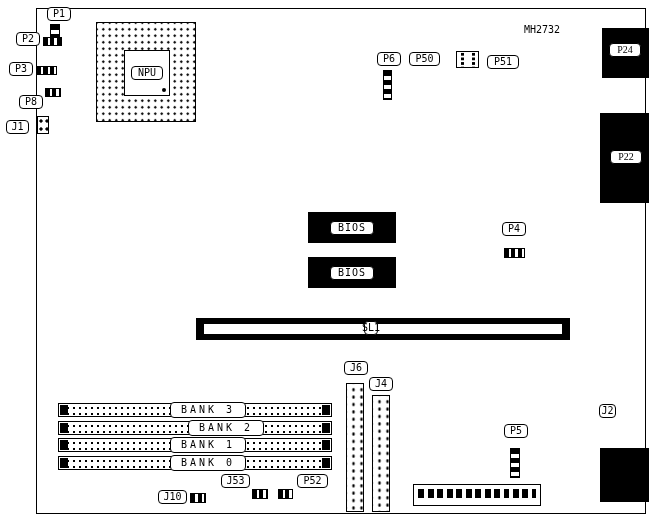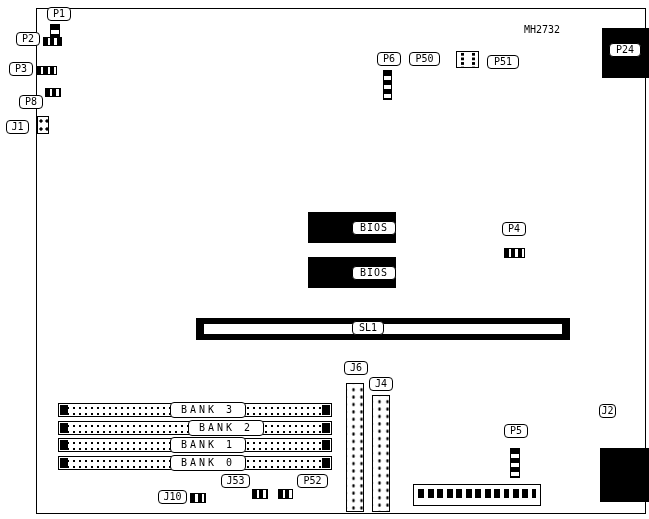--- a/index.html
+++ b/index.html
@@ -24,25 +24,25 @@
     background-image:radial-gradient(circle,#000 1.1px,transparent 1.35px);
     background-size:6.5px 6.5px; background-position:3px 3px; z-index:2;
   }
   .pga-core {
     position:absolute; background:#fff; border:1px solid #000; box-sizing:border-box;
     display:flex; align-items:center; justify-content:center;
   }
   .pin1 { position:absolute; right:3px; bottom:3px; width:4px; height:4px; border-radius:50%; background:#000; }
   .bios {
     position:absolute; background:#000; z-index:2;
-    display:flex; align-items:center; justify-content:flex-end;
+    display:flex; align-items:center; justify-content:center;
   }
   .sl1 { position:absolute; background:#000; z-index:2; }
   .sl1-inner { position:absolute; left:8px; right:8px; top:6px; bottom:6px; background:#fff; }
-  .port { position:absolute; background:#000; z-index:3; }
+  .port { position:absolute; background:#000; z-index:3;font-family:Liberation Serif, serif; }
   .simm {
     position:absolute; border:1px solid #000; box-sizing:border-box; background-color:#fff;
     background-image:radial-gradient(circle,#000 1px,transparent 1.2px);
     background-size:6px 6px; background-position:12px 1px; z-index:2;
   }
   .simm::before, .simm::after { content:""; position:absolute; top:1px; bottom:1px; width:8px; background:#000; }
   .simm::before { left:1px; }
   .simm::after { right:1px; }
   .bank-lbl { width:76px; letter-spacing:3px; height:16px; }
   .pinhdr {
@@ -71,36 +71,45 @@
 </style>
 </head>
 <body>
 
 <div class="canvas">
 
   <div class="outline"></div>
 
   <div class="txt" style="left:492px;top:24px;padding-left:32px;">MH2732</div>
 
+  <div class="pga" style="left:96px;top:22px;width:100px;height:100px">
+    <div class="pga-core" style="left:27px;top:27px;width:46px;height:46px">
+      <div class="lbl lbl-in" style="width:32px">NPU</div>
+      <div class="pin1"></div>
+    </div>
+  </div>
 
 
   <div class="bios" style="left:308px;top:212px;width:88px;height:31px">
     <div class="lbl lbl-in" style="width:44px;letter-spacing:1px">BIOS</div>
   </div>
   <div class="bios" style="left:308px;top:257px;width:88px;height:31px">
     <div class="lbl lbl-in" style="width:44px;letter-spacing:1px">BIOS</div>
   </div>
 
   <div class="sl1" style="left:196px;top:318px;width:374px;height:22px">
     <div class="sl1-inner"></div>
-    <div class="lbl" style="left:156px;top:3px;width:32px">SL1</div>
+    <div class="lbl" style="left:168px;top:3px;width:14px">SL1</div>
   </div>
 
   <div class="port" style="left:602px;top:28px;width:47px;height:50px">
     <div class="lbl" style="left:7px;top:15px;width:32px">P24</div>
+  </div>
+  <div class="port" style="left:600px;top:113px;width:49px;height:90px">
+    <div class="lbl" style="left:10px;top:37px;width:32px">P22</div>
   </div>
   <div class="lbl" style="left:599px;top:404px;width:17px">J2</div>
   <div class="port" style="left:600px;top:448px;width:49px;height:54px"></div>
 
   <div class="simm" style="left:58px;top:403px;width:274px;height:14px"></div>
   <div class="simm" style="left:58px;top:421px;width:274px;height:14px"></div>
   <div class="simm" style="left:58px;top:438px;width:274px;height:14px"></div>
   <div class="simm" style="left:58px;top:456px;width:274px;height:14px"></div>
   <div class="lbl bank-lbl" style="left:170px;top:402px">BANK 3</div>
   <div class="lbl bank-lbl" style="left:188px;top:420px">BANK 2</div>

